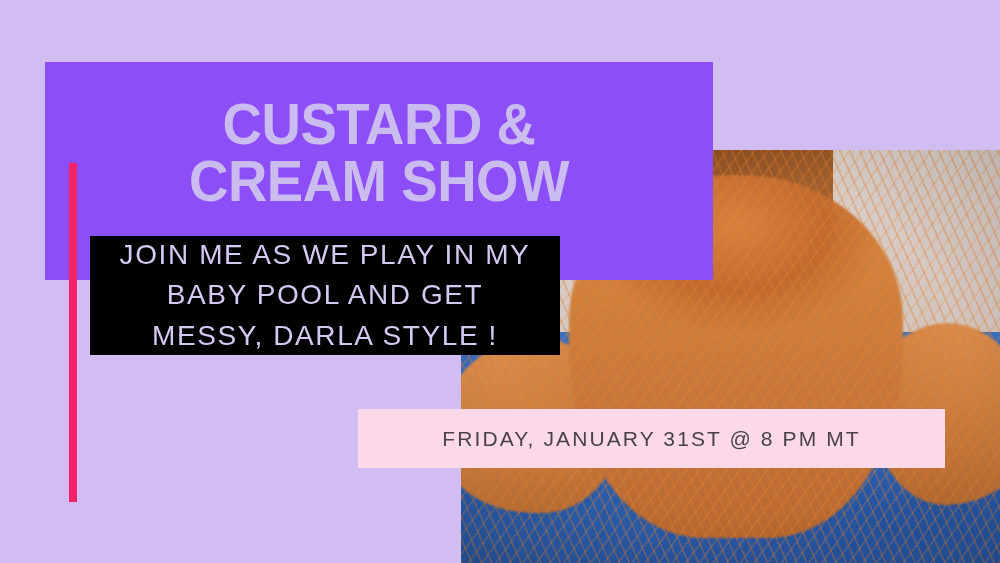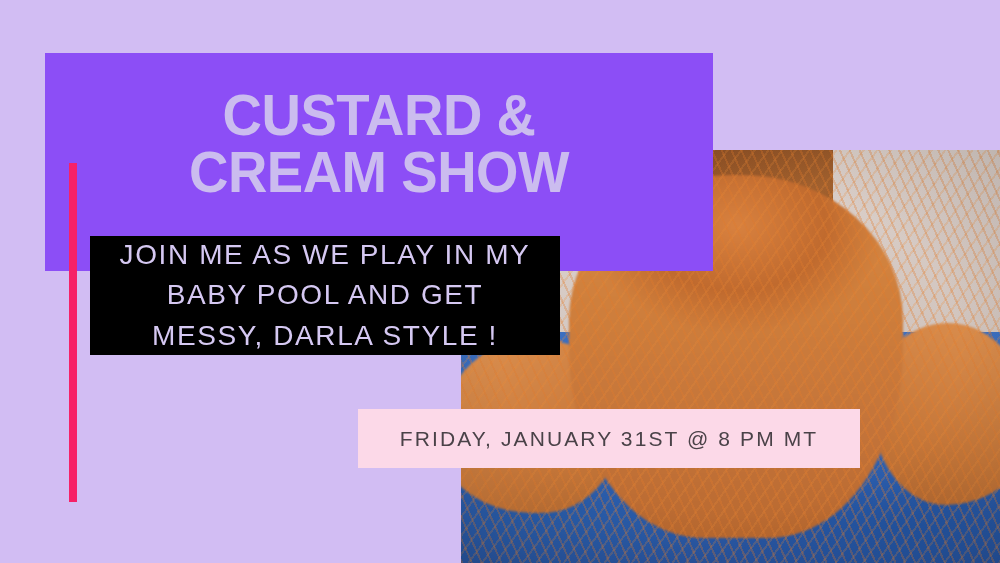--- a/index.html
+++ b/index.html
@@ -107,21 +107,21 @@
     position: absolute;
     left: 0; top: 0; right: 0; bottom: 0;
     background: radial-gradient(ellipse 85% 80% at 50% 48%, rgba(0,0,0,0) 50%, rgba(0,0,0,0.18) 100%);
     pointer-events: none;
   }
 
   
   .title-block {
     position: absolute;
     left: 45px;
-    top: 53px;
+    top: 62px;
     width: 668px;
     height: 218px;
     background: #8c4ef6;
   }
   .title-text {
     position: absolute;
     left: 0;
     right: 0;
     top: 34px;
     text-align: center;
@@ -167,21 +167,21 @@
     letter-spacing: 1.6px;
     text-align: center;
     white-space: pre-line;
   }
 
   
   .date-banner {
     position: absolute;
     left: 358px;
     top: 409px;
-    width: 502px;
+    width: 587px;
     height: 59px;
     background: #fcd9e8;
     display: flex;
     align-items: center;
     justify-content: center;
   }
   .date-text {
     color: #4a4248;
     font-family: "Liberation Sans", sans-serif;
     font-weight: 400;

